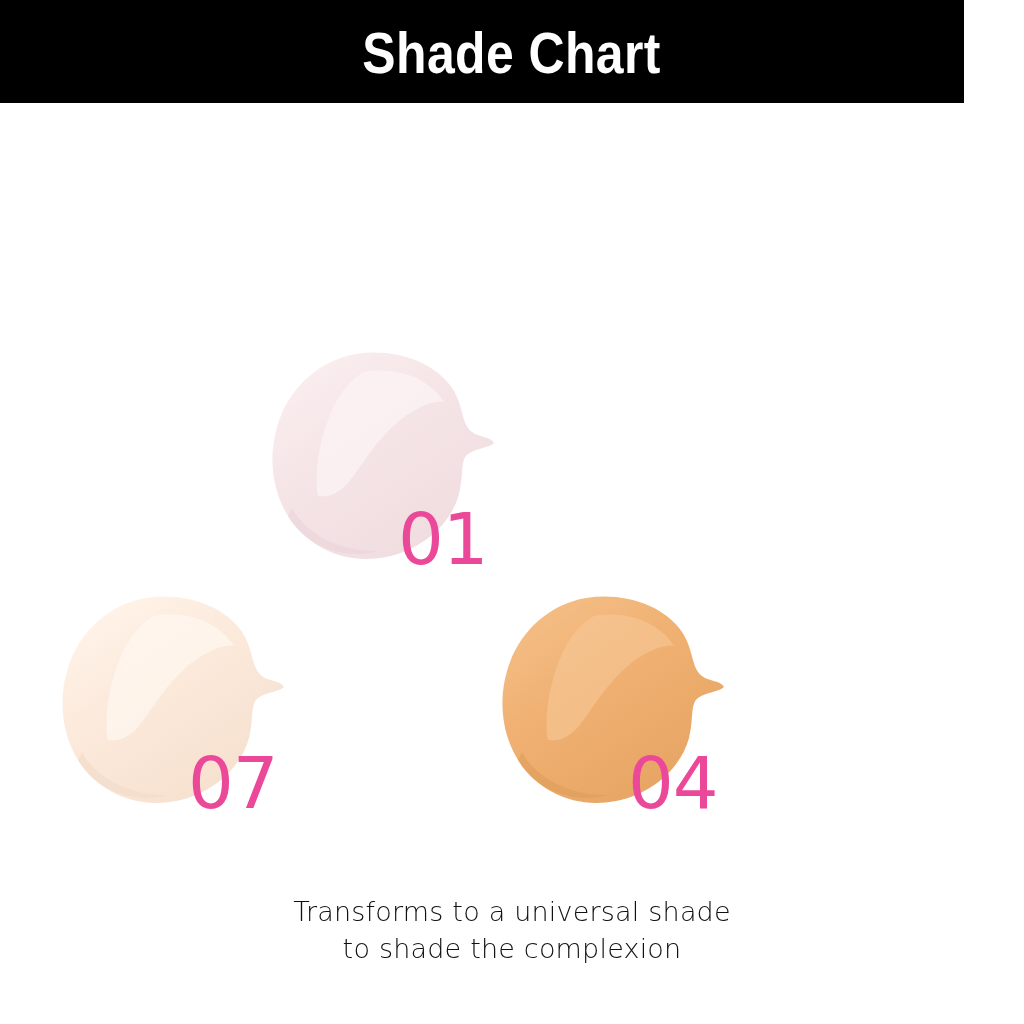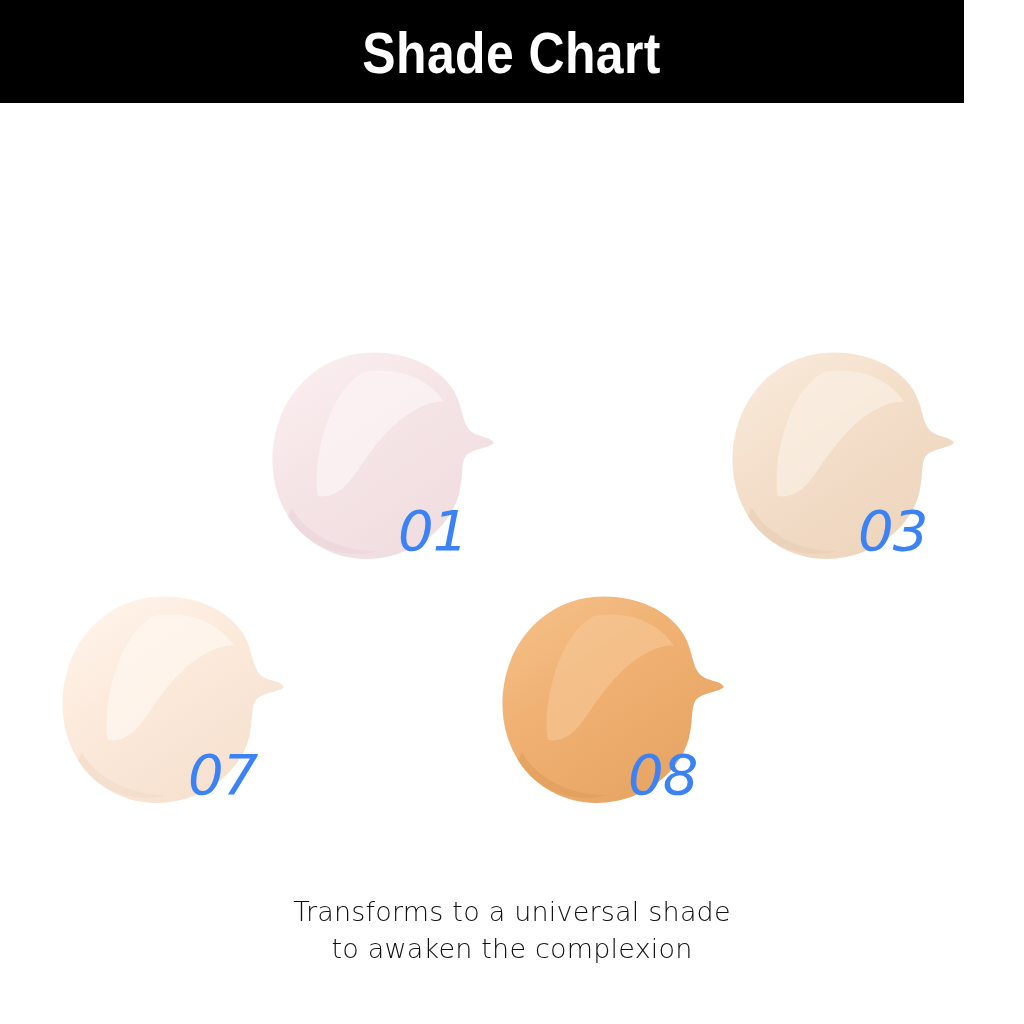--- a/index.html
+++ b/index.html
@@ -88,27 +88,26 @@
   .swatch {
     position: absolute;
   }
   .swatch svg {
     display: block;
     overflow: visible;
   }
   .swatch-label {
     position: absolute;
     font-family: "DejaVu Sans", sans-serif;
-    font-size: 56px;
+    font-size: 72px;
     font-weight: 400;
-    color: #3b82f6;
+    color: #ec4899;
     line-height: 1;
     letter-spacing: -1px;
     white-space: nowrap;
-    font-style: italic;
   }
 
   
   .caption {
     position: absolute;
     left: 0;
     top: 893px;
     width: 1024px;
     text-align: center;
     font-family: "DejaVu Sans", sans-serif;
@@ -145,41 +144,20 @@
                C78 217 40 200 20 168 C2 139 0 102 12 70
                C24 38 52 12 88 6 Z" fill="url(#g1)"></path>
       <path d="M96 24 C132 18 162 32 176 54 C166 52 150 58 132 72
                C110 90 96 114 84 130 C74 144 62 150 50 148
                C44 118 58 44 96 24 Z" fill="#FCF4F5" opacity="0.72"></path>
       <path d="M24 160 C38 186 72 204 110 203 C72 213 36 196 20 168 Z" fill="#E9D4D8" opacity="0.55"></path>
     </svg>
     <div class="swatch-label" style="left:130px; top:155px;">01</div>
   </div>
 
-  <div class="swatch" style="left:728px; top:348px;">
-    <svg width="230" height="220" viewBox="0 0 230 220">
-      <defs>
-        <linearGradient id="g3" x1="0.15" y1="0.05" x2="0.8" y2="0.95">
-          <stop offset="0%" stop-color="#F9E9D9"></stop>
-          <stop offset="38%" stop-color="#F4DFCB"></stop>
-          <stop offset="100%" stop-color="#EDD4BC"></stop>
-        </linearGradient>
-      </defs>
-      <path d="M88 6 C128 0 166 14 184 40 C196 58 193 76 204 84
-               C212 90 222 88 226 95 C221 100 208 100 200 106
-               C192 112 196 126 191 146 C183 176 154 202 118 209
-               C78 217 40 200 20 168 C2 139 0 102 12 70
-               C24 38 52 12 88 6 Z" fill="url(#g3)"></path>
-      <path d="M96 24 C132 18 162 32 176 54 C166 52 150 58 132 72
-               C110 90 96 114 84 130 C74 144 62 150 50 148
-               C44 118 58 44 96 24 Z" fill="#FBF0E5" opacity="0.68"></path>
-      <path d="M24 160 C38 186 72 204 110 203 C72 213 36 196 20 168 Z" fill="#E6CCB2" opacity="0.55"></path>
-    </svg>
-    <div class="swatch-label" style="left:130px; top:155px;">03</div>
-  </div>
 
   <div class="swatch" style="left:58px; top:592px;">
     <svg width="230" height="220" viewBox="0 0 230 220">
       <defs>
         <linearGradient id="g2" x1="0.15" y1="0.05" x2="0.8" y2="0.95">
           <stop offset="0%" stop-color="#FFF3E9"></stop>
           <stop offset="38%" stop-color="#FCEADC"></stop>
           <stop offset="100%" stop-color="#F6E0CE"></stop>
         </linearGradient>
       </defs>
@@ -208,21 +186,21 @@
       <path d="M88 6 C128 0 166 14 184 40 C196 58 193 76 204 84
                C212 90 222 88 226 95 C221 100 208 100 200 106
                C192 112 196 126 191 146 C183 176 154 202 118 209
                C78 217 40 200 20 168 C2 139 0 102 12 70
                C24 38 52 12 88 6 Z" fill="url(#g4)"></path>
       <path d="M96 24 C132 18 162 32 176 54 C166 52 150 58 132 72
                C110 90 96 114 84 130 C74 144 62 150 50 148
                C44 118 58 44 96 24 Z" fill="#F7C898" opacity="0.6"></path>
       <path d="M24 160 C38 186 72 204 110 203 C72 213 36 196 20 168 Z" fill="#DC9A55" opacity="0.5"></path>
     </svg>
-    <div class="swatch-label" style="left:130px; top:155px;">08</div>
+    <div class="swatch-label" style="left:130px; top:155px;">04</div>
   </div>
 
   <div class="caption">
     <span class="line">Transforms to a universal shade</span>
-    <span class="line">to awaken the complexion</span>
+    <span class="line">to shade the complexion</span>
   </div>
 
 </div>
 
 </body></html>

